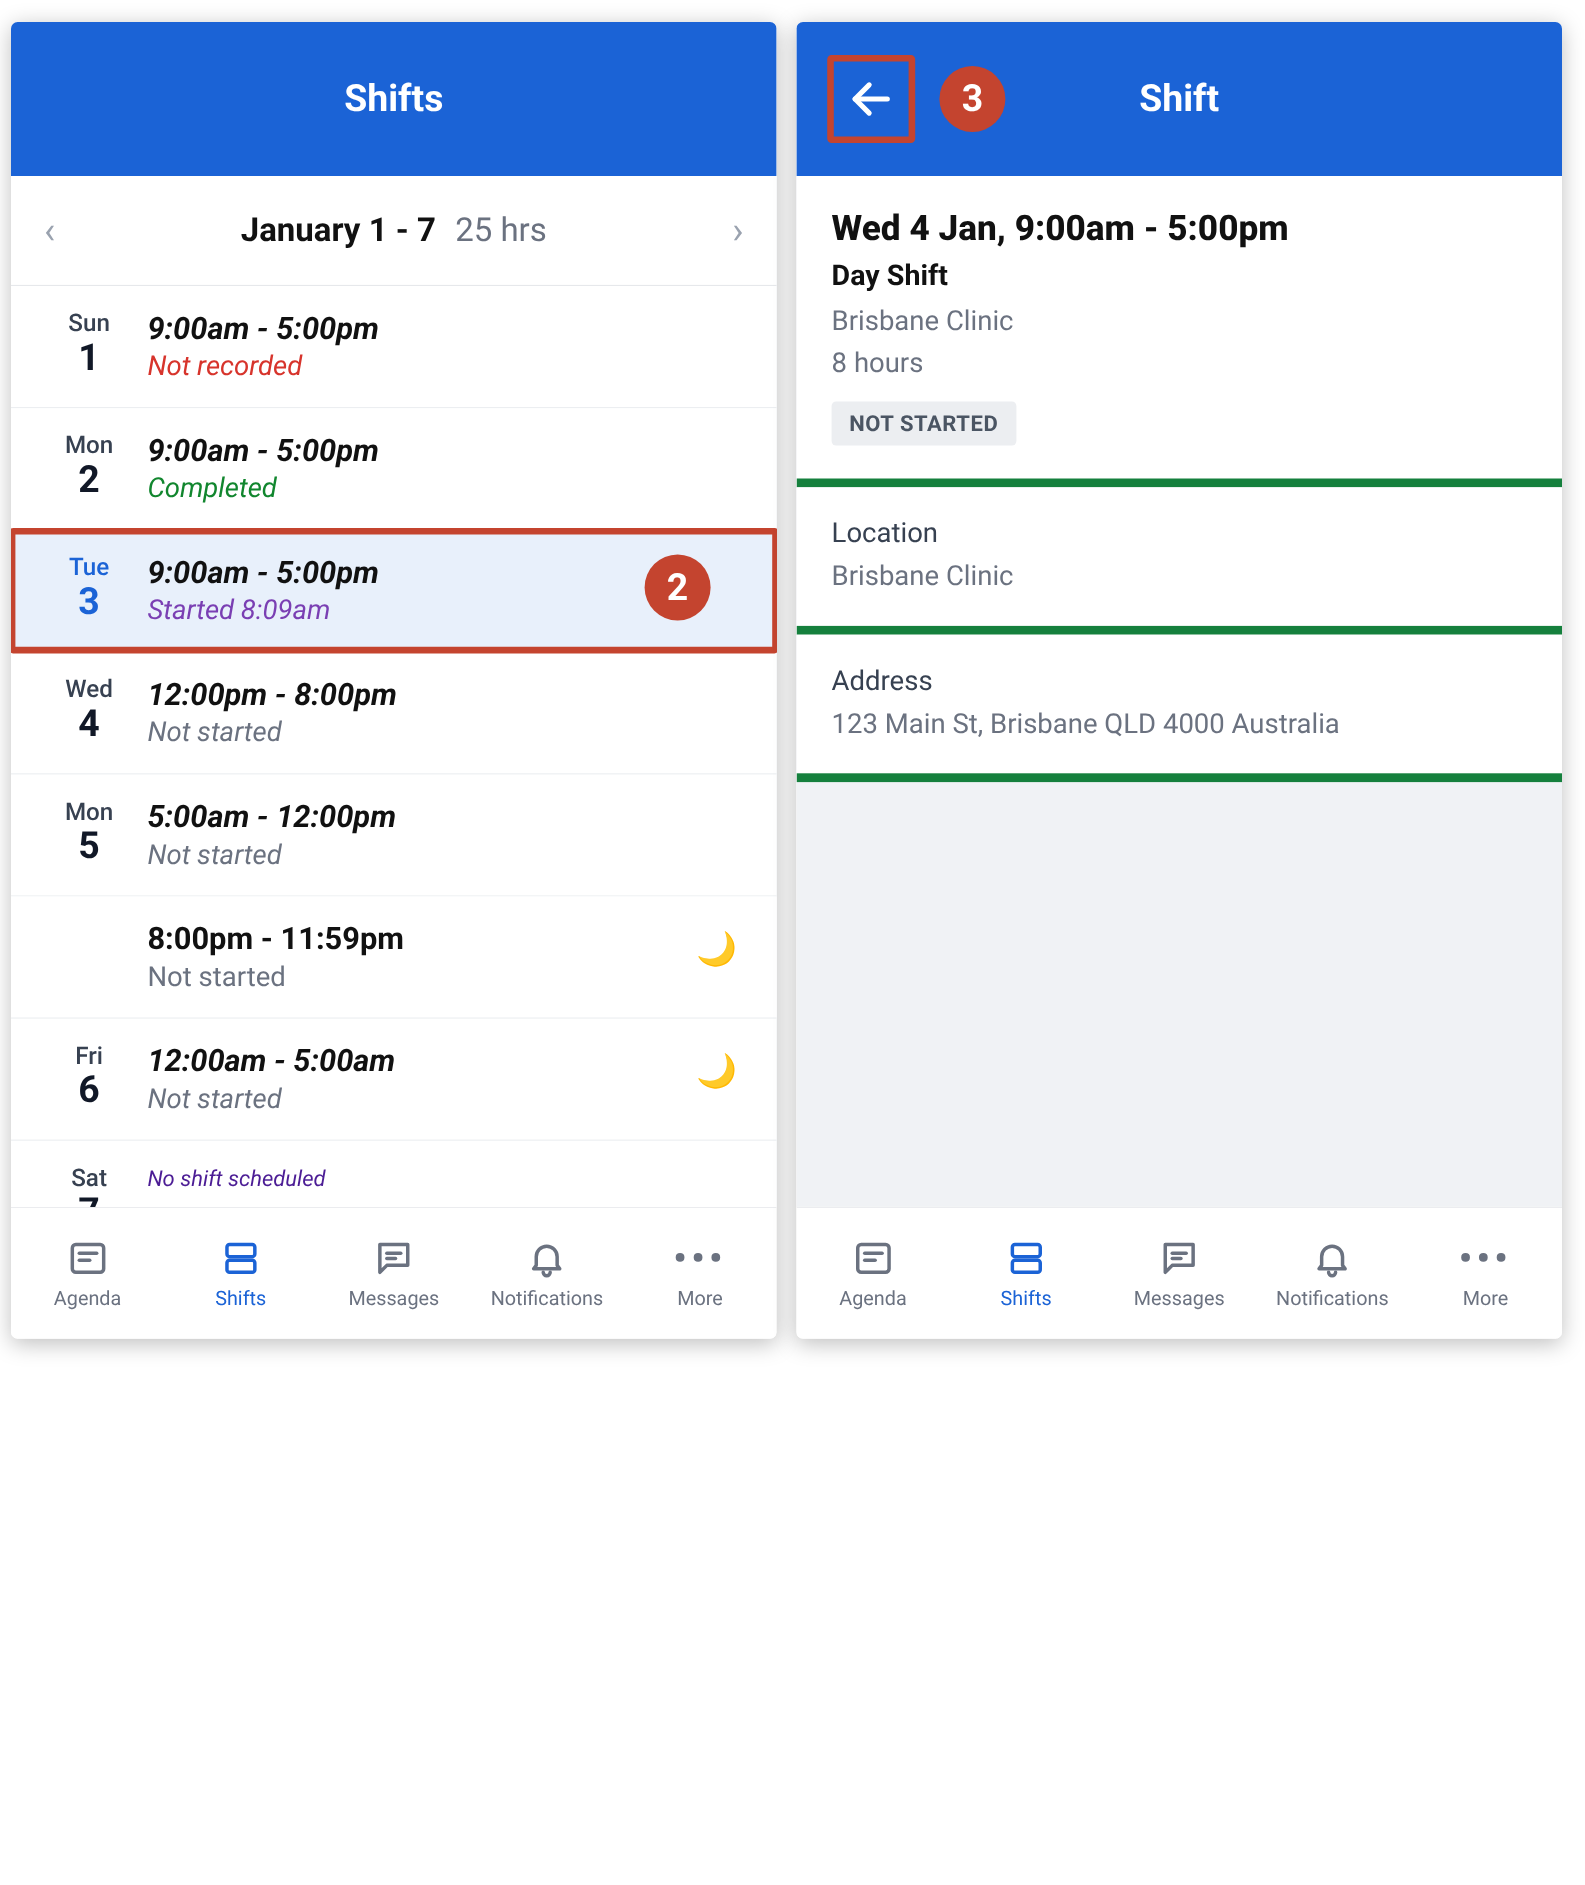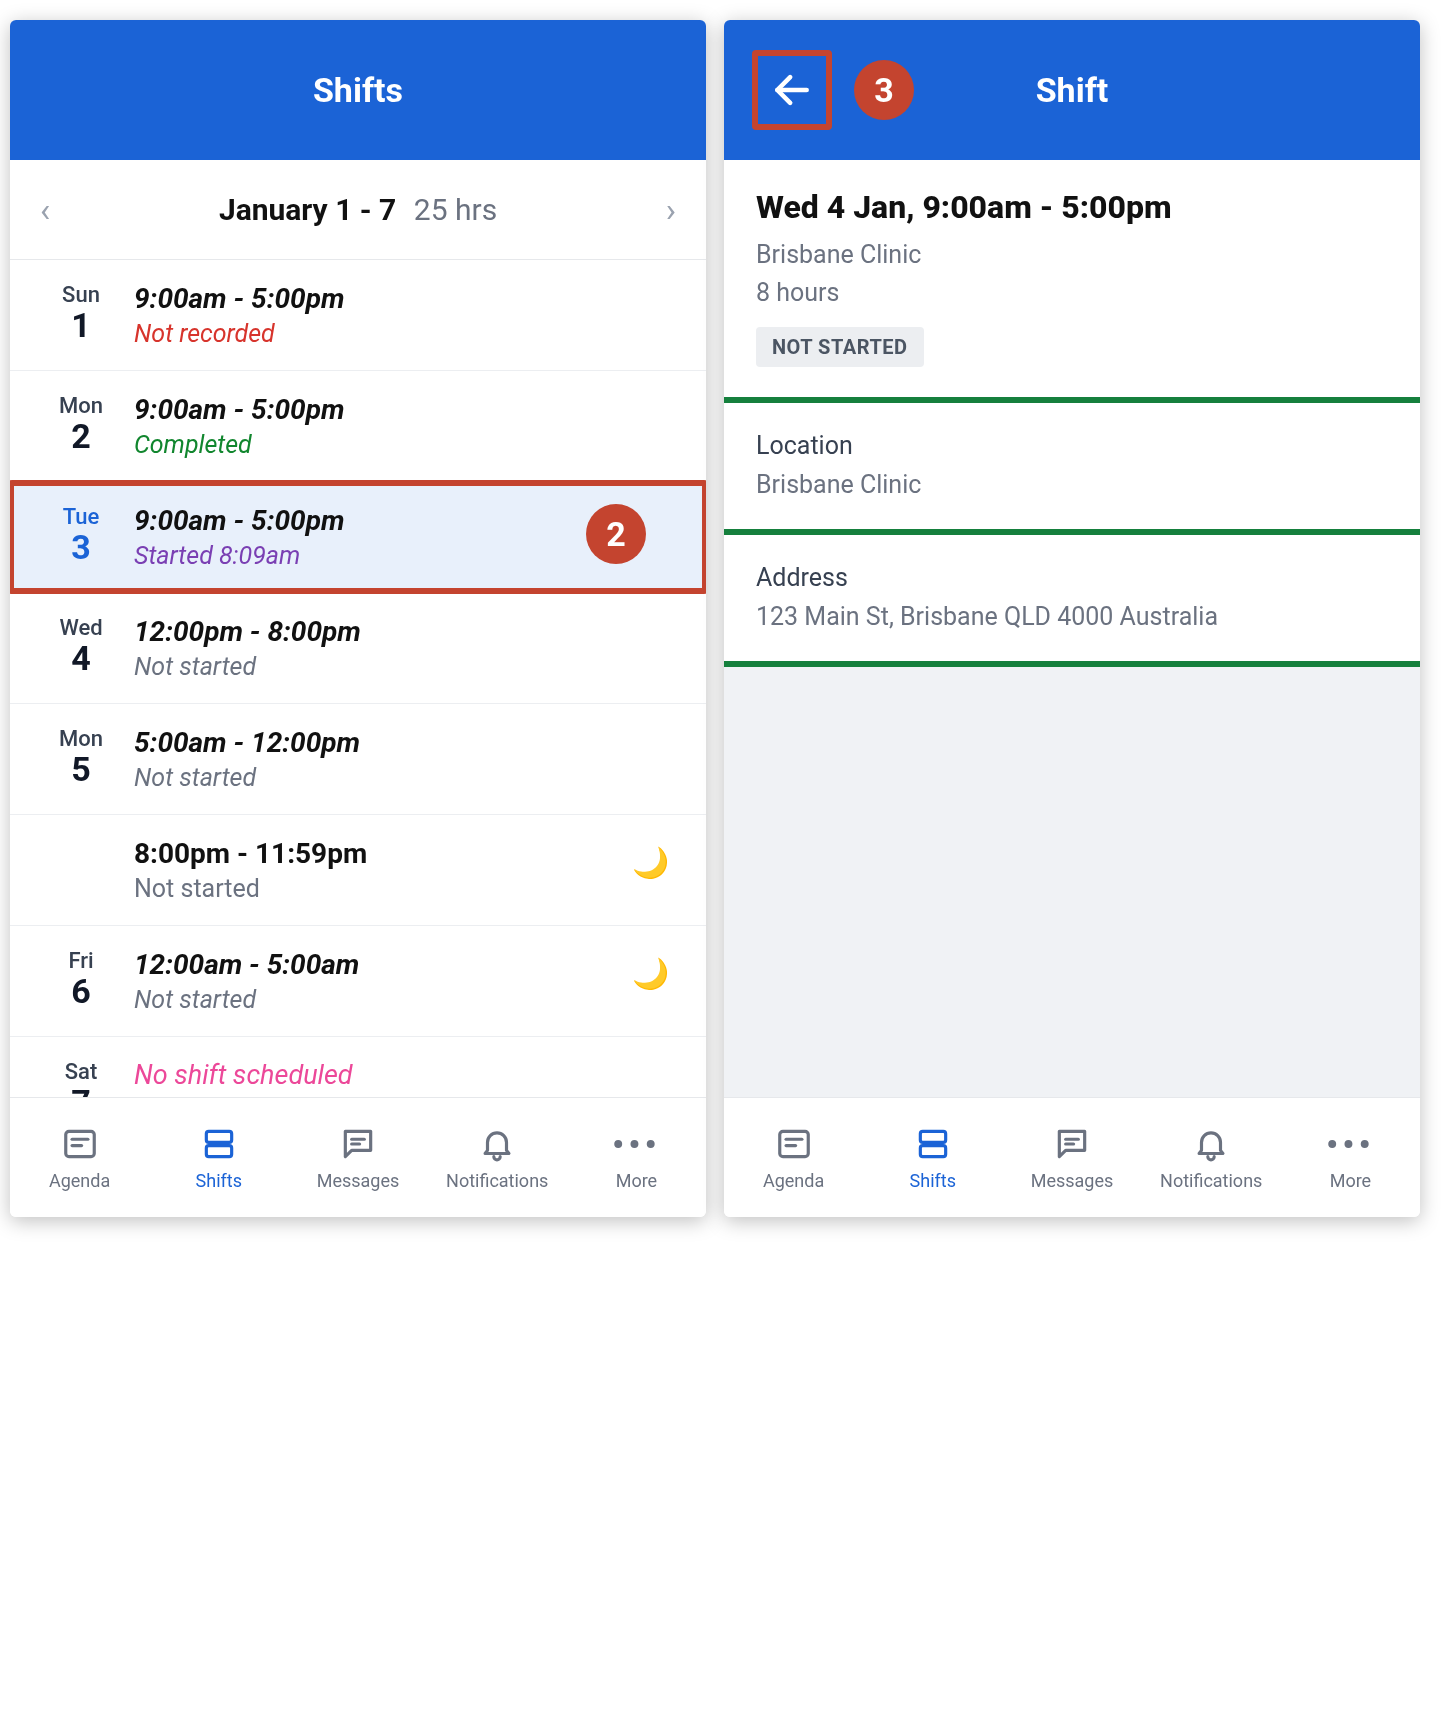--- a/index.html
+++ b/index.html
@@ -87,21 +87,21 @@
   .day-row.selected { background: #e8f0fb; }
   .day-row.selected .day-name { color: #1b63d6; }
   .day-row.selected .day-num { color: #1b63d6; }
   .shift-col { flex: 1; padding-left: 6px; font-style: italic; }
   .shift-time { font-size: 28px; font-weight: 700; color: #111; }
   .shift-status { font-size: 25px; margin-top: 4px; }
   .status-notrecorded { color: #d7342c; }
   .status-completed { color: #11862e; }
   .status-started { color: #7a3fb3; }
   .status-notstarted { color: #6b7280; }
-  .status-none { color: #ec4899; font-size: 27px; }
+  .status-none { color: #4c1d95; font-size: 20px; }
   .night-icon {
     position: absolute;
     right: 36px;
     top: 30px;
     color: #6b7280;
     font-size: 30px;
   }
   .sub-row {
     border-bottom: 1px solid #eceef1;
     padding: 22px 30px 22px 124px;
@@ -127,21 +127,21 @@
     width: 60px; height: 60px;
     border-radius: 50%;
     background: #c4442f;
     color: #fff;
     font-size: 34px;
     font-weight: 700;
     display: flex; align-items: center; justify-content: center;
     z-index: 5;
   }
   
-  .detail-block { background: #fff; border-bottom: 6px solid #15803d; padding: 28px 32px 30px; }
+  .detail-block { background: #fff; border-bottom: 8px solid #15803d; padding: 28px 32px 30px; }
   .detail-title { font-size: 32px; font-weight: 800; color: #111; margin-bottom: 10px; }
   .detail-sub { font-size: 26px; font-weight: 700; color: #111; margin-bottom: 8px; }
   .detail-line { font-size: 25px; color: #6b7280; line-height: 1.5; }
   .badge {
     display: inline-block;
     background: #eceef1;
     color: #4b5563;
     font-size: 20px;
     font-weight: 700;
     letter-spacing: 0.5px;
@@ -328,20 +328,21 @@
           <line x1="20" y1="12" x2="4" y2="12"></line>
           <polyline points="11 5 4 12 11 19"></polyline>
         </svg>
     </div>
     <div class="callout" style="left:130px; top:40px;">3</div>
     <div class="topbar-title">Shift</div>
   </div>
   <div class="content">
     <div class="detail-block">
       <div class="detail-title">Wed 4 Jan, 9:00am - 5:00pm</div>
+      <div class="detail-sub">Day Shift</div>
       <div class="detail-line">Brisbane Clinic</div>
       <div class="detail-line">8 hours</div>
       <div class="badge">NOT STARTED</div>
     </div>
     <div class="detail-block">
       <div class="section-label">Location</div>
       <div class="section-value">Brisbane Clinic</div>
     </div>
     <div class="detail-block">
       <div class="section-label">Address</div>

